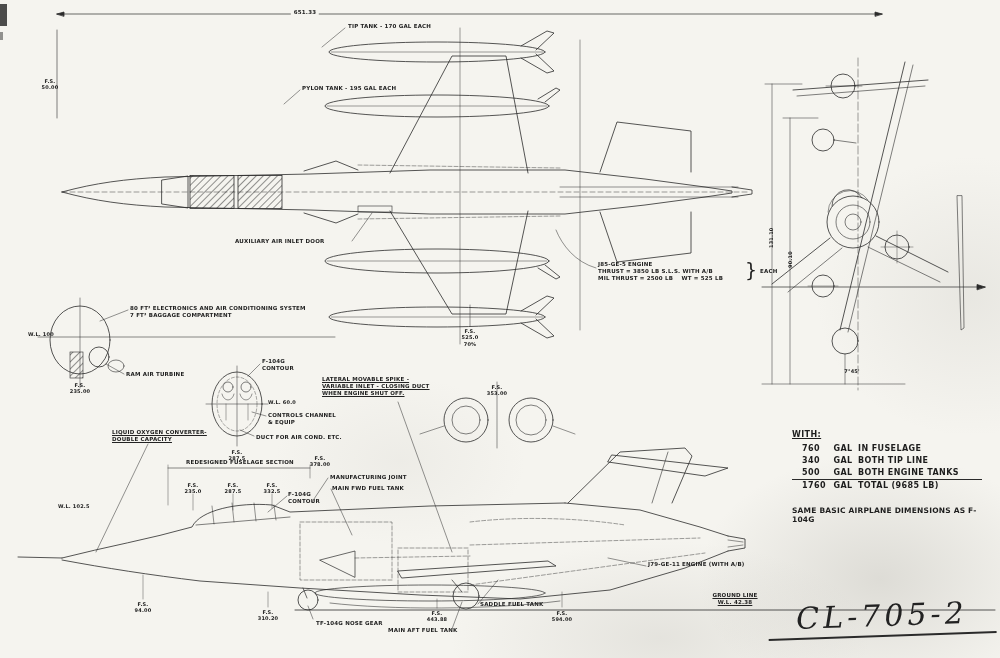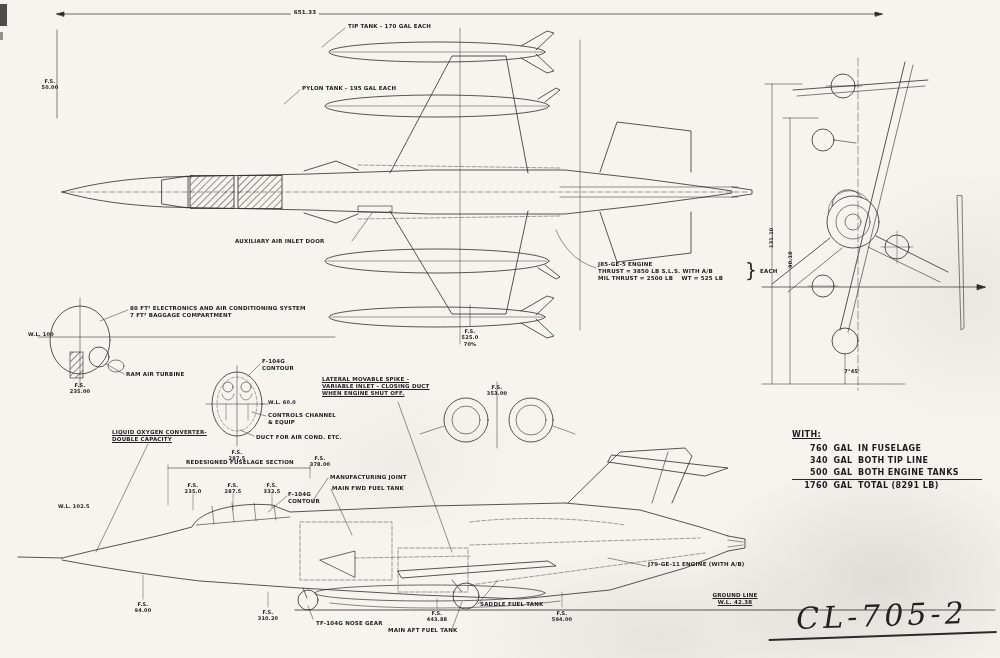--- a/index.html
+++ b/index.html
@@ -19,21 +19,21 @@
   .ctr{transform:translateX(-50%);text-align:center;}
   .tiny{font-size:5px;}
   .underl{text-decoration:underline;}
   .rot{transform:rotate(-90deg);transform-origin:left top;}
   .dim{background:#f5f4ef;padding:0 3px;}
   .brace{position:absolute;font-size:19px;font-weight:normal;}
   
   .fuel{position:absolute;left:792px;top:430px;width:190px;font-size:8px;font-weight:bold;letter-spacing:.4px;}
   .fuel .hd{text-decoration:underline;margin-bottom:4px;}
   .fuel .row{display:flex;padding:1px 0 2px 10px;}
-  .fuel .qty{width:26px;text-align:right;}
+  .fuel .qty{width:26px;text-align:left;}
   .fuel .unit{width:30px;text-align:center;}
   .fuel .desc{flex:1;}
   .fuel .row.lined{border-bottom:1px solid #2a2a2a;}
   .fuel .note{margin-top:14px;font-size:7.5px;letter-spacing:.2px;}
   
   .title{position:absolute;left:768px;top:598px;width:228px;text-align:center;
          font-family:"DejaVu Serif", serif;font-style:italic;font-size:30px;letter-spacing:4px;
          border-bottom:2px solid #2a2a2a;padding-bottom:2px;transform:rotate(-2deg);color:#222;}
   .smudge{position:absolute;background:#2e2e2e;opacity:.85;}
 </style>
@@ -324,19 +324,20 @@
       <span class="desc">BOTH TIP LINE</span>
     </div>
     <div class="row lined">
       <span class="qty">500</span>
       <span class="unit">GAL</span>
       <span class="desc">BOTH ENGINE TANKS</span>
     </div>
     <div class="row">
       <span class="qty">1760</span>
       <span class="unit">GAL</span>
-      <span class="desc">TOTAL (8291 LB)</span>
+      <span class="desc">TOTAL (9685 LB)</span>
     </div>
+    <div class="note">SAME BASIC AIRPLANE DIMENSIONS AS F-104G</div>
   </div>
 
   <div class="title">CL-705-2</div>
 
 </div>
 
 </body></html>

